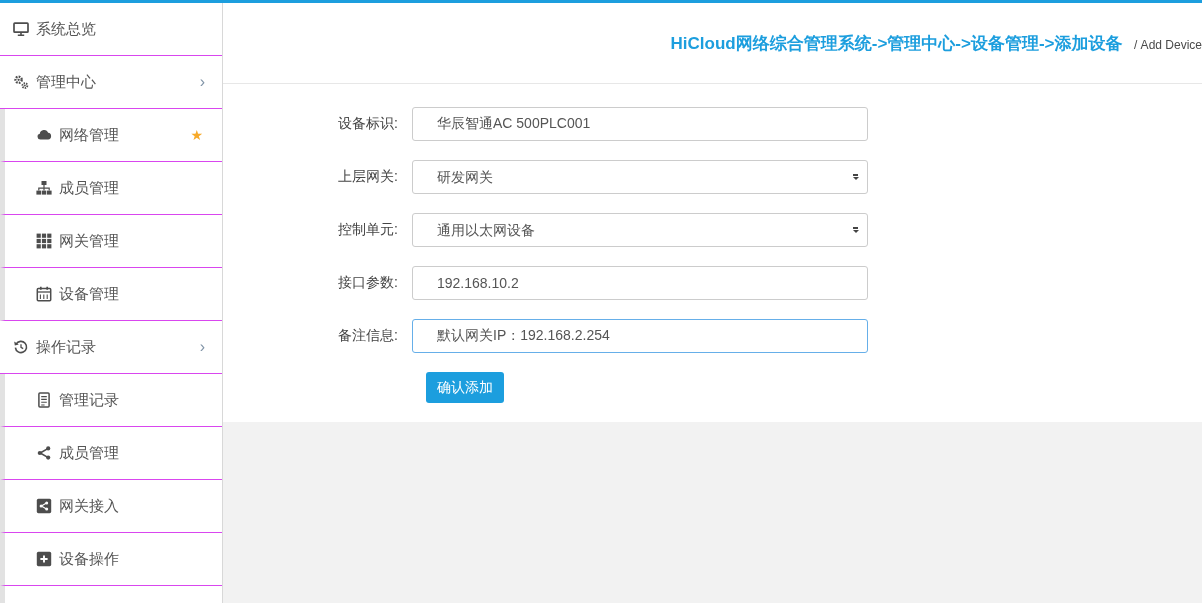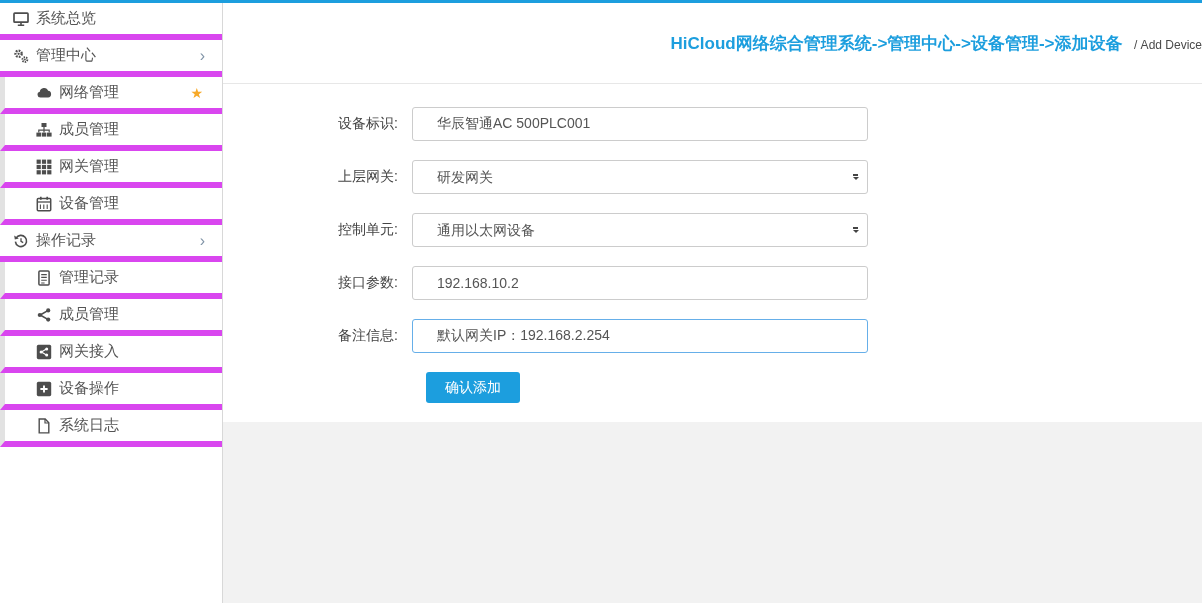--- a/index.html
+++ b/index.html
@@ -11,22 +11,22 @@
   #app { width:1202px; height:603px; display:flex; flex-direction:column; }
   .topbar { height:3px; background:var(--accent,#1c9ede); flex:none; }
   .layout { display:flex; height:600px; }
 
   
   #sidebar {
     width:223px; flex:none; background:#fff;
     border-right:1px solid #d8d8d8; overflow:hidden;
   }
   .side-item {
-    position:relative; height:37px; display:flex; align-items:center;
-    border-bottom:6px solid #d946ef; color:#555; font-size:15px;
+    position:relative; height:53px; display:flex; align-items:center;
+    border-bottom:1px solid #d946ef; color:#555; font-size:15px;
     padding-left:13px; cursor:pointer; background:#fff;
   }
   .side-item.sub { border-left:5px solid #e2e2e2; padding-left:31px; }
   .ico { width:17px; height:16px; margin-right:6px; display:inline-flex; align-items:center; color:#4d4d4d; flex:none; }
   .ico svg { display:block; }
   .lbl { white-space:nowrap; }
   .chev { position:absolute; right:17px; color:#8295a8; font-size:16px; line-height:1; }
   .star { position:absolute; right:19px; color:var(--star,#f7a928); font-size:14px; line-height:1; }
 
   
@@ -52,21 +52,21 @@
   .fcontrol.focused, .fcontrol:focus { border-color:var(--focus,#66afe9); }
   .select-wrap { position:relative; display:inline-block; }
   select.fcontrol { appearance:none; -webkit-appearance:none; -moz-appearance:none; padding-right:22px; }
   .caret { position:absolute; right:9px; top:14px; width:7px; pointer-events:none; }
   .caret::before { content:""; display:block; width:5px; height:2px; background:#444; margin:0 auto; }
   .caret::after {
     content:""; display:block; width:0; height:0; margin:1px auto 0;
     border-left:3px solid transparent; border-right:3px solid transparent; border-top:3px solid #444;
   }
   .submit-btn {
-    margin-left:203px; margin-top:0; height:31px; padding:0 19px;
+    margin-left:203px; margin-top:0; height:31px; padding:0 11px;
     background:var(--accent,#1c9ede); color:#fff; border:none; border-radius:3px;
     font-size:14px; cursor:pointer; font-family:"Liberation Sans","DejaVu Sans",sans-serif;
   }
   .content-bg { flex:1; background:var(--content-bg,#f2f2f2); }
 </style>
 </head>
 <body>
 
 <div id="app">
   <div class="topbar"></div>

